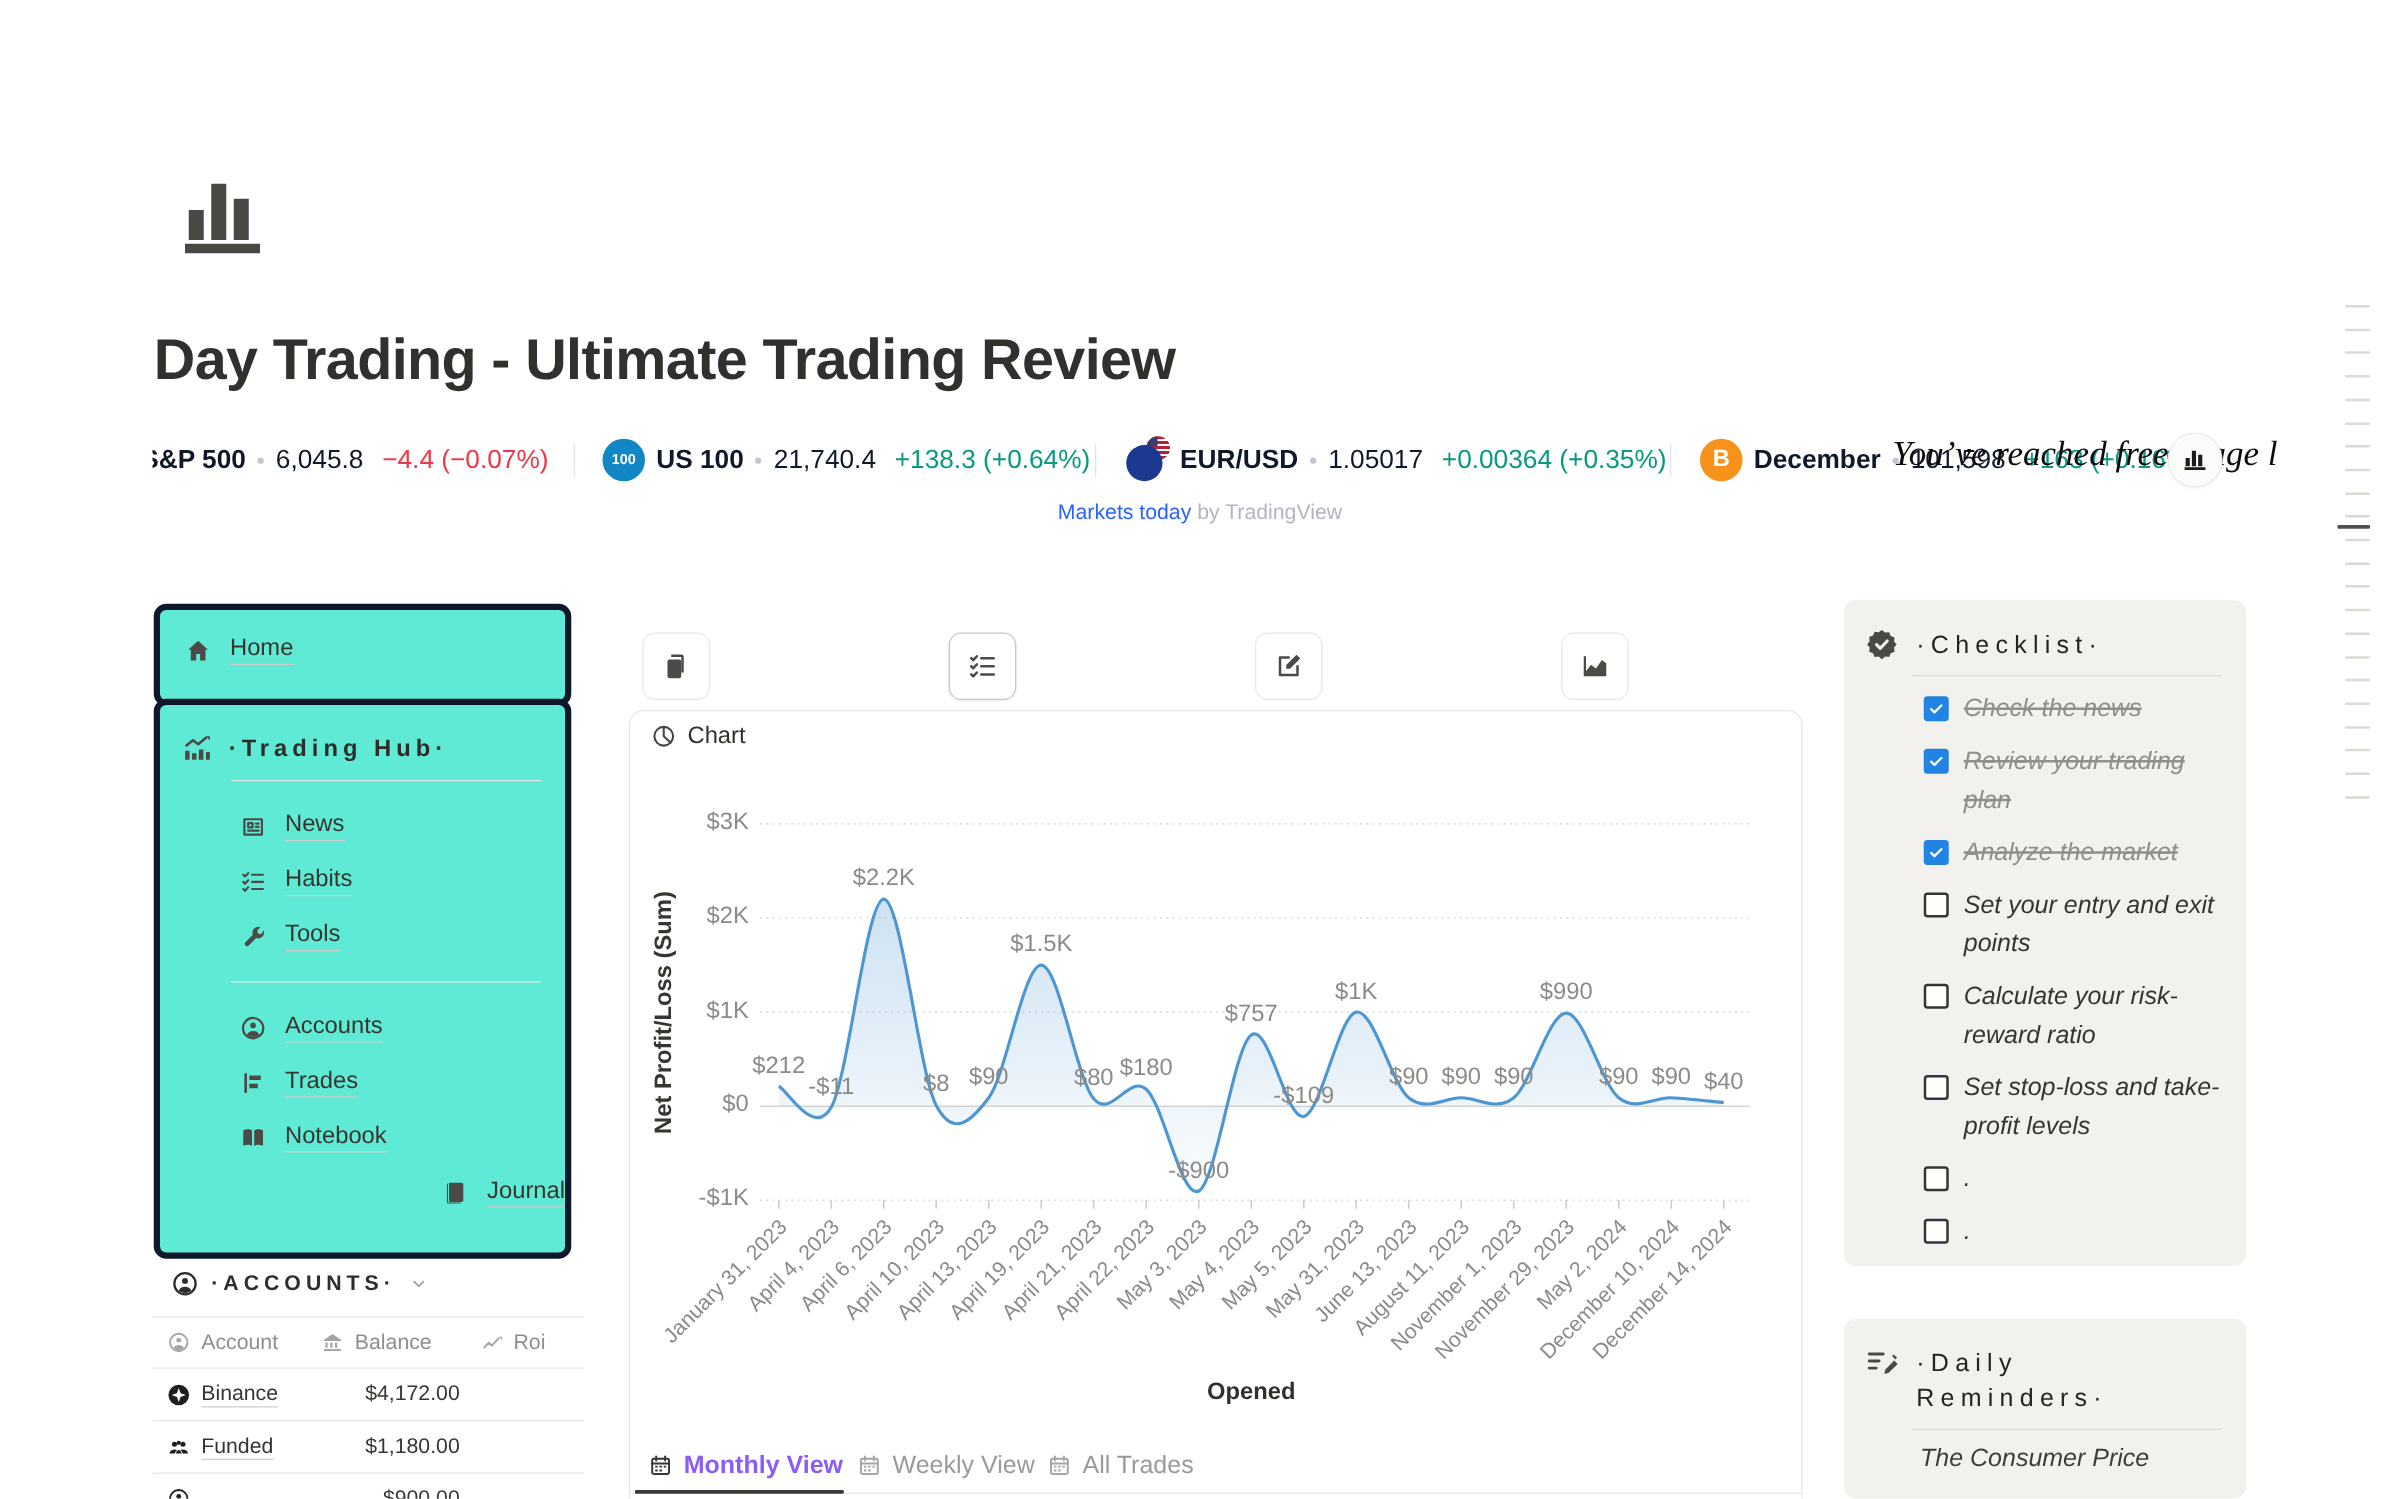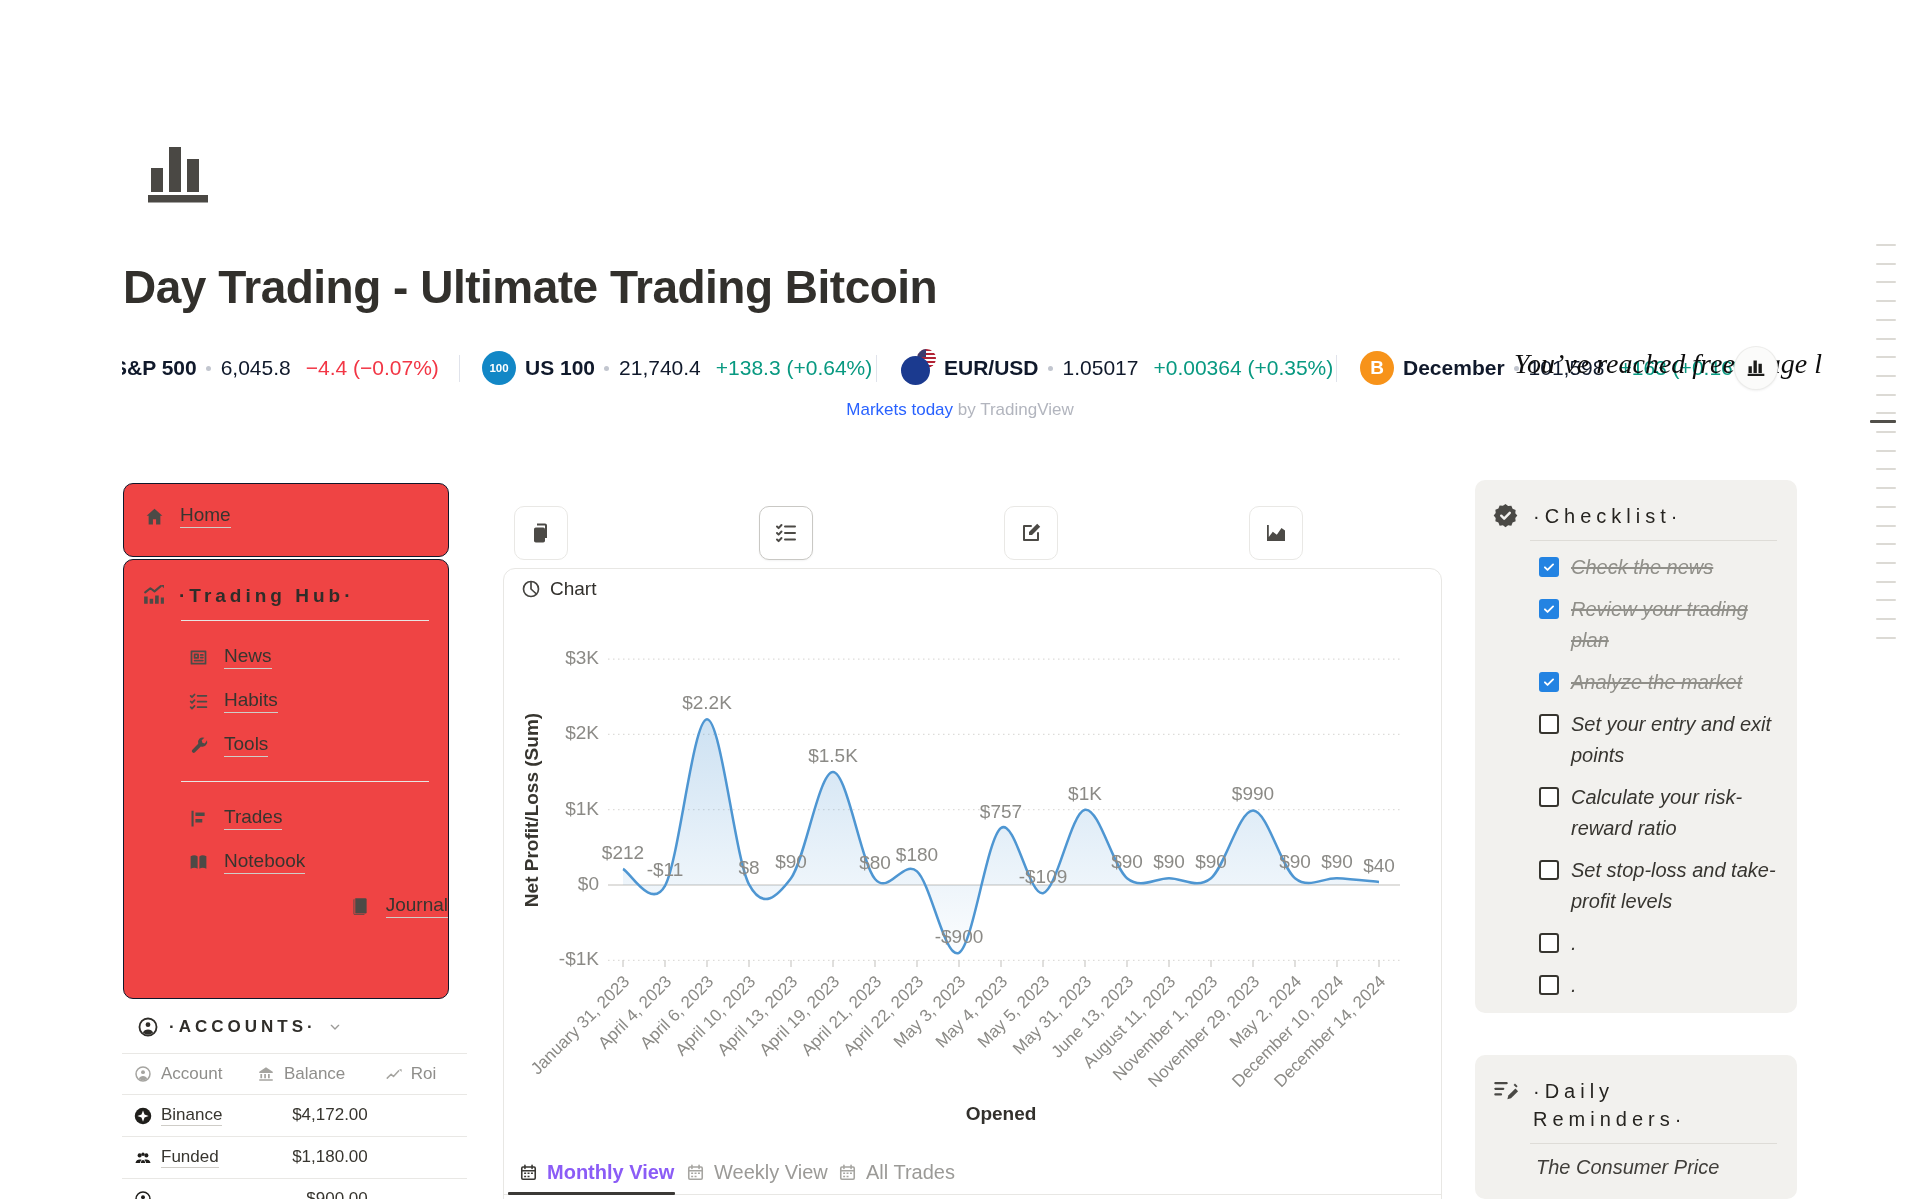--- a/index.html
+++ b/index.html
@@ -22,21 +22,21 @@
   .tk-div{position:absolute;top:17px;width:1px;height:27px;background:#e0e3eb;}
   #usage-overlay{left:1392px;top:10px;font-family:"Liberation Serif","DejaVu Serif",serif;font-style:italic;
     font-size:28px;color:#0d0d0d;white-space:nowrap;}
   #tv-badge{left:1613px;top:9px;width:42px;height:42px;border-radius:50%;background:#fbfbfa;
     box-shadow:0 0 0 1px #ececea,0 1px 3px rgba(0,0,0,.12);display:flex;align-items:center;justify-content:center;color:#1c1c1a;}
   #attribution{left:760px;top:400px;width:400px;text-align:center;font-size:17px;}
   #attribution a{color:#2962ff;text-decoration:none;}
   #attribution span{color:#b2b5be;}
 
   
-  .side-card{border:1px solid #0f172a;border-radius:10px;background:#ef4444;}
+  .side-card{border:5px solid #0f172a;border-radius:10px;background:#5eead4;}
   #card-home{left:123px;top:483px;width:324px;height:72px;}
   #card-hub{left:123px;top:559px;width:324px;height:438px;}
   .side-row{display:flex;align-items:center;gap:15px;}
   .side-link{font-size:19px;font-weight:500;color:#37352f;border-bottom:1.5px solid #cfcdc8;padding-bottom:1px;}
   .hub-title{font-size:19px;font-weight:700;letter-spacing:4px;color:#2f2d29;}
   .hub-div{height:1px;background:#e7e6e3;margin:12px 0 14px 57px;width:248px;}
   .icn{display:inline-flex;align-items:center;justify-content:center;color:#4c4a46;flex:0 0 auto;}
 
   #accounts-head{left:137px;top:1016px;display:flex;align-items:center;gap:10px;}
   #accounts-title{font-size:17px;font-weight:700;letter-spacing:4px;color:#2f2d29;}
@@ -91,21 +91,21 @@
   .edge-dash{position:absolute;width:20px;height:2px;border-radius:1px;background:#dcdad5;}
 </style>
 </head>
 <body>
 
 <div class="canvas">
 
   <div class="abs" id="page-icon"><svg viewBox="0 0 24 24" width="100%" height="100%" xmlns="http://www.w3.org/2000/svg">
         <path fill="currentColor" d="M3 10h4v8H3zM9 3h4v15H9zM15 7h4v11h-4zM2 19h20v2.5H2z"></path>
       </svg></div>
-  <h1 class="abs" id="page-title">Day Trading - Ultimate Trading Bitcoin</h1>
+  <h1 class="abs" id="page-title">Day Trading - Ultimate Trading Review</h1>
 
   <div class="abs" id="ticker">
     <div id="ticker-track">
         <div class="tk-div" style="left: 337px;"></div>
         <div class="tk-div" style="left: 754px;"></div>
         <div class="tk-div" style="left: 1214px;"></div>
         <div class="tk-group" style="left: -9px;">
           <span class="tk-sym">S&amp;P 500</span>
           <span class="tk-dot"></span>
           <span class="tk-val">6,045.8</span>
@@ -200,20 +200,30 @@
           <span class="icn" style="width: 21px; height: 21px;">
             <svg viewBox="0 0 24 24" width="100%" height="100%" xmlns="http://www.w3.org/2000/svg">
               <path fill="currentColor" d="M21.7 6.1a5.5 5.5 0 0 1-7 7L8 19.8a2.1 2.1 0 0 1-3-3l6.7-6.7a5.5 5.5 0 0 1 7-7l-3 3 .7 2.8 2.8.7z"></path>
             </svg>
           </span>
           <span class="side-link">Tools</span>
         </div>
       </div>
     <div class="hub-div" style="margin-top:14px;"></div>
     <div id="hub-group2">
+        <div class="side-row" style="padding: 10px 0px 10px 64px;">
+          <span class="icn" style="width: 21px; height: 21px;">
+            <svg viewBox="0 0 24 24" width="100%" height="100%" xmlns="http://www.w3.org/2000/svg">
+              <circle cx="12" cy="12" r="9.3" fill="none" stroke="currentColor" stroke-width="2" stroke-linecap="round" stroke-linejoin="round"></circle>
+              <circle cx="12" cy="9.5" r="2.6" fill="currentColor"></circle>
+              <path fill="currentColor" d="M6.5 18.2c.7-2.4 3-3.5 5.5-3.5s4.8 1.1 5.5 3.5a9.3 9.3 0 0 1-11 0z"></path>
+            </svg>
+          </span>
+          <span class="side-link">Accounts</span>
+        </div>
         <div class="side-row" style="padding: 10px 0px 10px 64px;">
           <span class="icn" style="width: 21px; height: 21px;">
             <svg viewBox="0 0 24 24" width="100%" height="100%" xmlns="http://www.w3.org/2000/svg">
               <path fill="currentColor" d="M4 3h2.4v18H4zM8.5 5H19v4.2H8.5zM8.5 12.5h7.8v4.2H8.5z"></path>
             </svg>
           </span>
           <span class="side-link">Trades</span>
         </div>
         <div class="side-row" style="padding: 10px 0px 10px 64px;">
           <span class="icn" style="width: 21px; height: 21px;">

